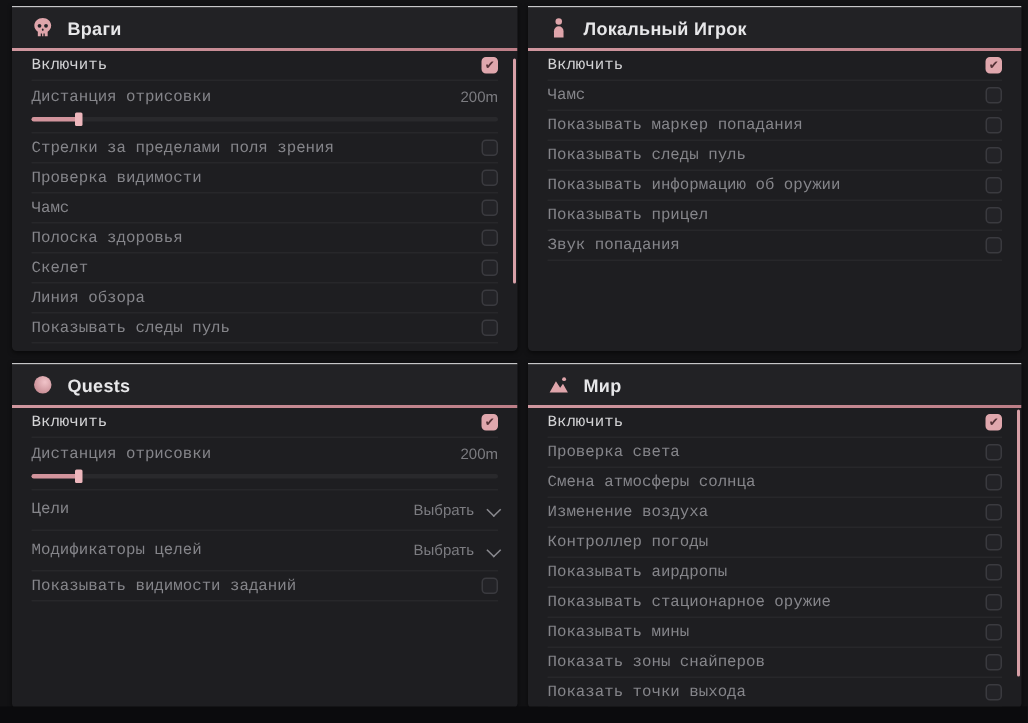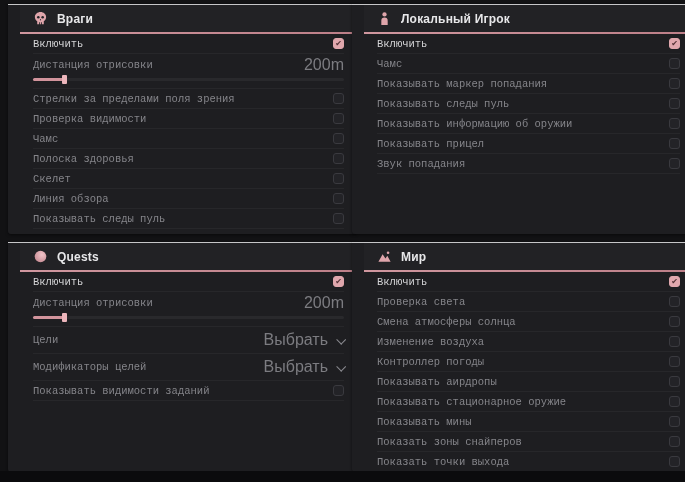--- a/index.html
+++ b/index.html
@@ -9,41 +9,40 @@
     font-family:"Liberation Sans", sans-serif;
     -webkit-font-smoothing:antialiased;
   }
   .bottom-bar{position:absolute;left:0;right:0;bottom:0;height:11px;background:#0b0b0d;}
   .panel{
     position:absolute;background:#1e1e21;
     border-top:1px solid #c6c6c8;
     border-radius:0 0 3px 3px;
     box-shadow:0 1px 3px rgba(0,0,0,.5);
     overflow:hidden;
-    padding-left:12px;
   }
   .panel-header{
     height:27px;display:flex;align-items:center;gap:9px;
     padding:0 13px;background:#222225;
   }
   .panel-title{font-size:12px;font-weight:700;color:#e7e7e9;letter-spacing:.2px;}
   .icon{width:15px;height:15px;display:inline-flex;align-items:center;justify-content:center;}
   .icon svg{width:15px;height:15px;display:block;}
   .accent-line{height:2px;background:linear-gradient(90deg,#d0979f,#bd7f88);}
   .panel-body{padding:0 13px;}
   .row{
     display:flex;align-items:center;justify-content:space-between;
     min-height:19px;border-bottom:1px solid rgba(255,255,255,0.045);
   }
   .row.dropdown{min-height:26px;}
   .row.slider-row{display:block;padding:3px 0 4px;}
   .row-line{display:flex;align-items:center;justify-content:space-between;height:16px;}
   .label{font-size:10.5px;color:#85858a;white-space:nowrap;font-family:Liberation Mono, monospace;}
   .row.bright .label{color:#d4d4d6;}
-  .value{font-size:16px;color:#7c7c81;}
+  .value{font-size:10px;color:#7c7c81;}
   .checkbox{
     width:11px;height:11px;box-sizing:border-box;flex:0 0 11px;
     border:1px solid #3a3a3f;border-radius:3px;background:#232327;
     display:inline-flex;align-items:center;justify-content:center;
   }
   .checkbox.checked{background:#e0a7ad;border-color:#e0a7ad;}
   .checkbox.checked::after{content:"\2714";font-size:8px;line-height:1;color:#543136;}
   .dropdown-ctl{display:inline-flex;align-items:center;gap:9px;}
   .chevron{
     width:6px;height:6px;border-right:1.5px solid #8b8b90;border-bottom:1.5px solid #8b8b90;

